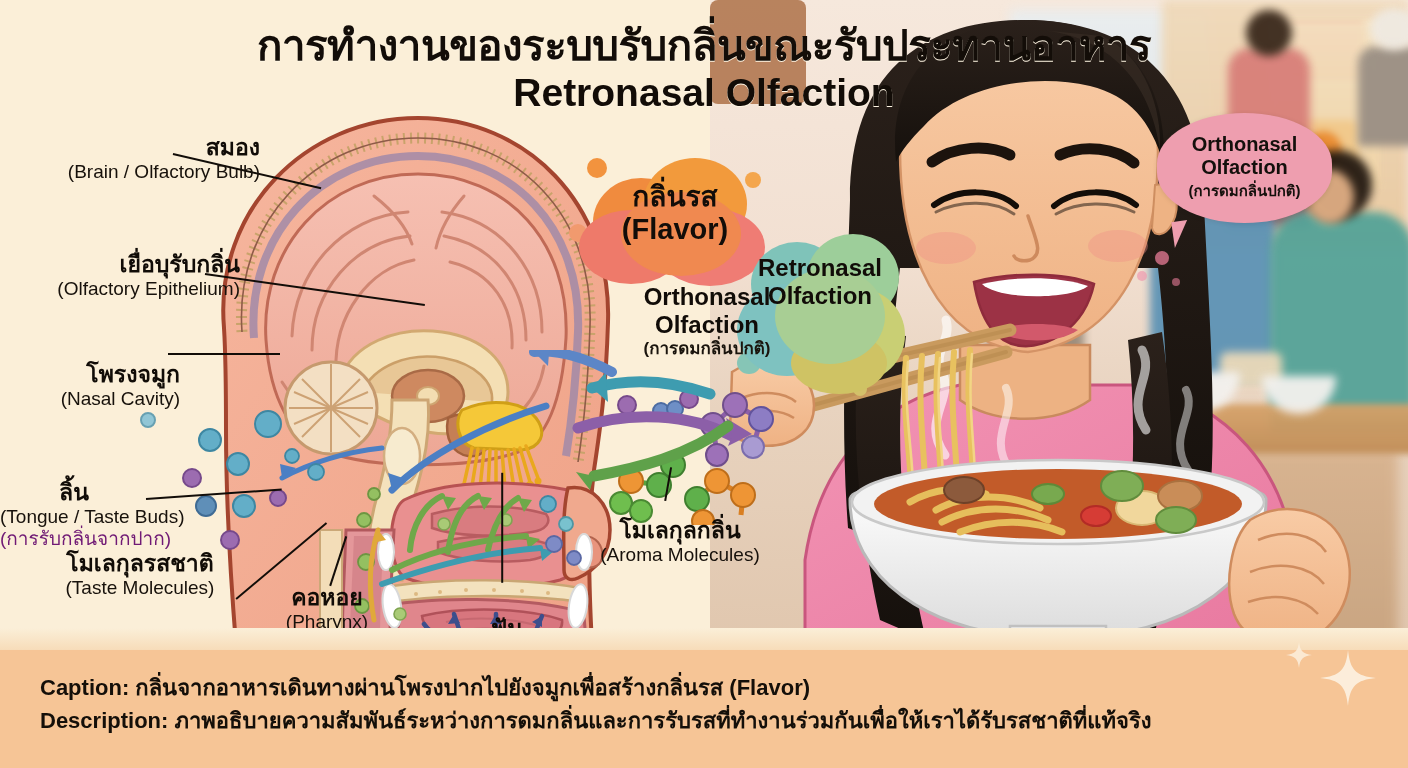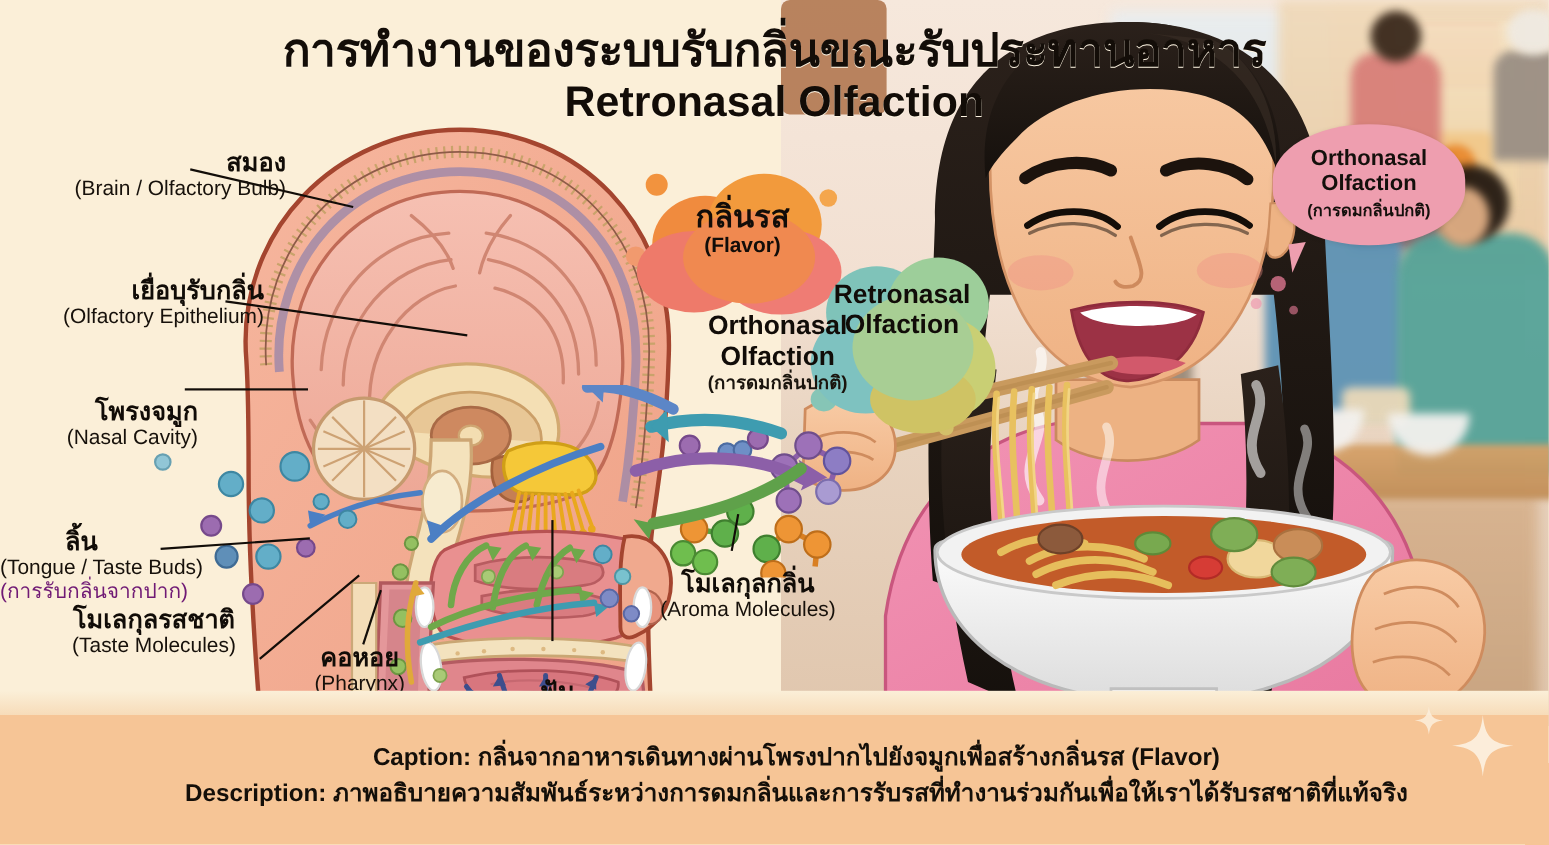--- a/index.html
+++ b/index.html
@@ -130,21 +130,21 @@
   .cf5 { left: 46px;  top: 40px;  width: 120px; height: 84px;  background:#F08950; }
   .cfd1{ left: -6px;  top: 72px;  width: 18px;  height: 18px;  background:#F19A6E; }
   .cfd2{ left: 170px; top: 20px;  width: 16px;  height: 16px;  background:#F4A64D; }
   .cfd3{ left: 148px; top: 112px; width: 14px;  height: 14px;  background:#EE8C79; }
   .cfd4{ left: 12px;  top: 6px;   width: 20px;  height: 20px;  background:#F2933E; }
 
   .cloud-flavor .txt {
     position:absolute; left:0; top: 30px; width:200px; text-align:center; z-index:4;
   }
   .cloud-flavor .l1 { font-size:28px; font-weight:700; color:#120d09; line-height:1.1; }
-  .cloud-flavor .l2 { font-size:19px; font-weight:700; color:#120d09; line-height:1.15; }
+  .cloud-flavor .l2 { font-size:29px; font-weight:700; color:#120d09; line-height:1.15; }
 
   .cloud-retro { left: 735px; top: 232px; width: 170px; height: 165px; }
   .cr1 { left: 16px;  top: 10px;  width: 92px;  height: 84px;  background:#7FC3B9; }
   .cr2 { left: 72px;  top: 2px;   width: 92px;  height: 86px;  background:#9DCE9A; }
   .cr3 { left: 2px;   top: 52px;  width: 100px; height: 92px;  background:#7EC2C0; }
   .cr4 { left: 74px;  top: 56px;  width: 96px;  height: 94px;  background:#C9CF74; }
   .cr5 { left: 40px;  top: 36px;  width: 110px; height: 96px;  background:#A8CE94; }
   .cr6 { left: 56px;  top: 100px; width: 96px;  height: 62px;  background:#CFC364; }
   .crd1{ left: 2px;   top: 120px; width: 24px;  height: 22px;  background:#86C5B6; }
   .crd2{ left: 146px; top: 28px;  width: 16px;  height: 16px;  background:#9ACB9E; }
@@ -181,21 +181,20 @@
 
   
   .caption-bar {
     position:absolute; left:0; bottom:0; width:1408px; height:118px;
     background:#F6C596; z-index: 60;
     padding: 22px 0 0 40px;
   }
   .caption-line {
     font-size:22px; font-weight:700; color:#140f09; line-height:1.48;
     white-space:nowrap;
-    text-align:center;
   }
   .sparkle { position:absolute; z-index:61; color:#fdf0de; }
 
   .divider-top {
     position:absolute; left:0; bottom:118px; width:1408px; height:22px;
     background: linear-gradient(180deg,#fbefd8,#f7dcb9); z-index:59;
   }
 </style>
 </head>
 <body>

